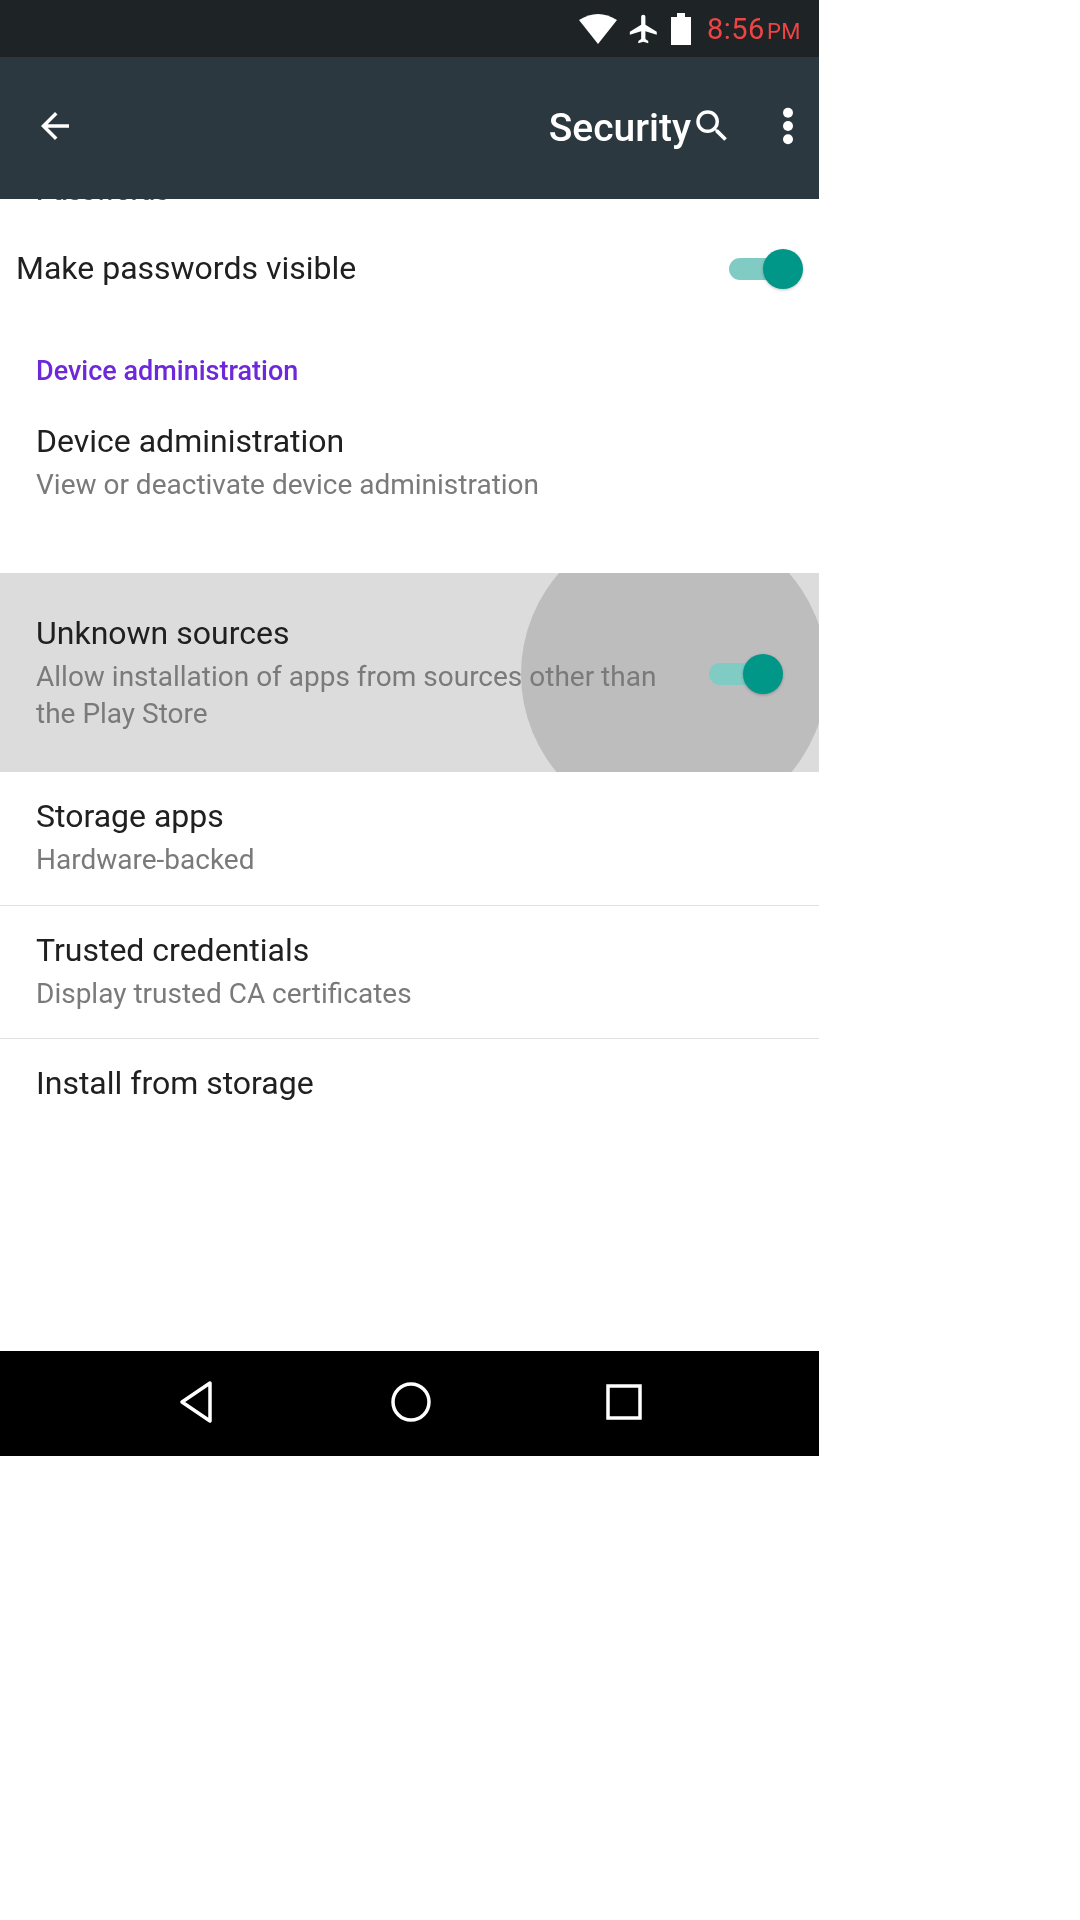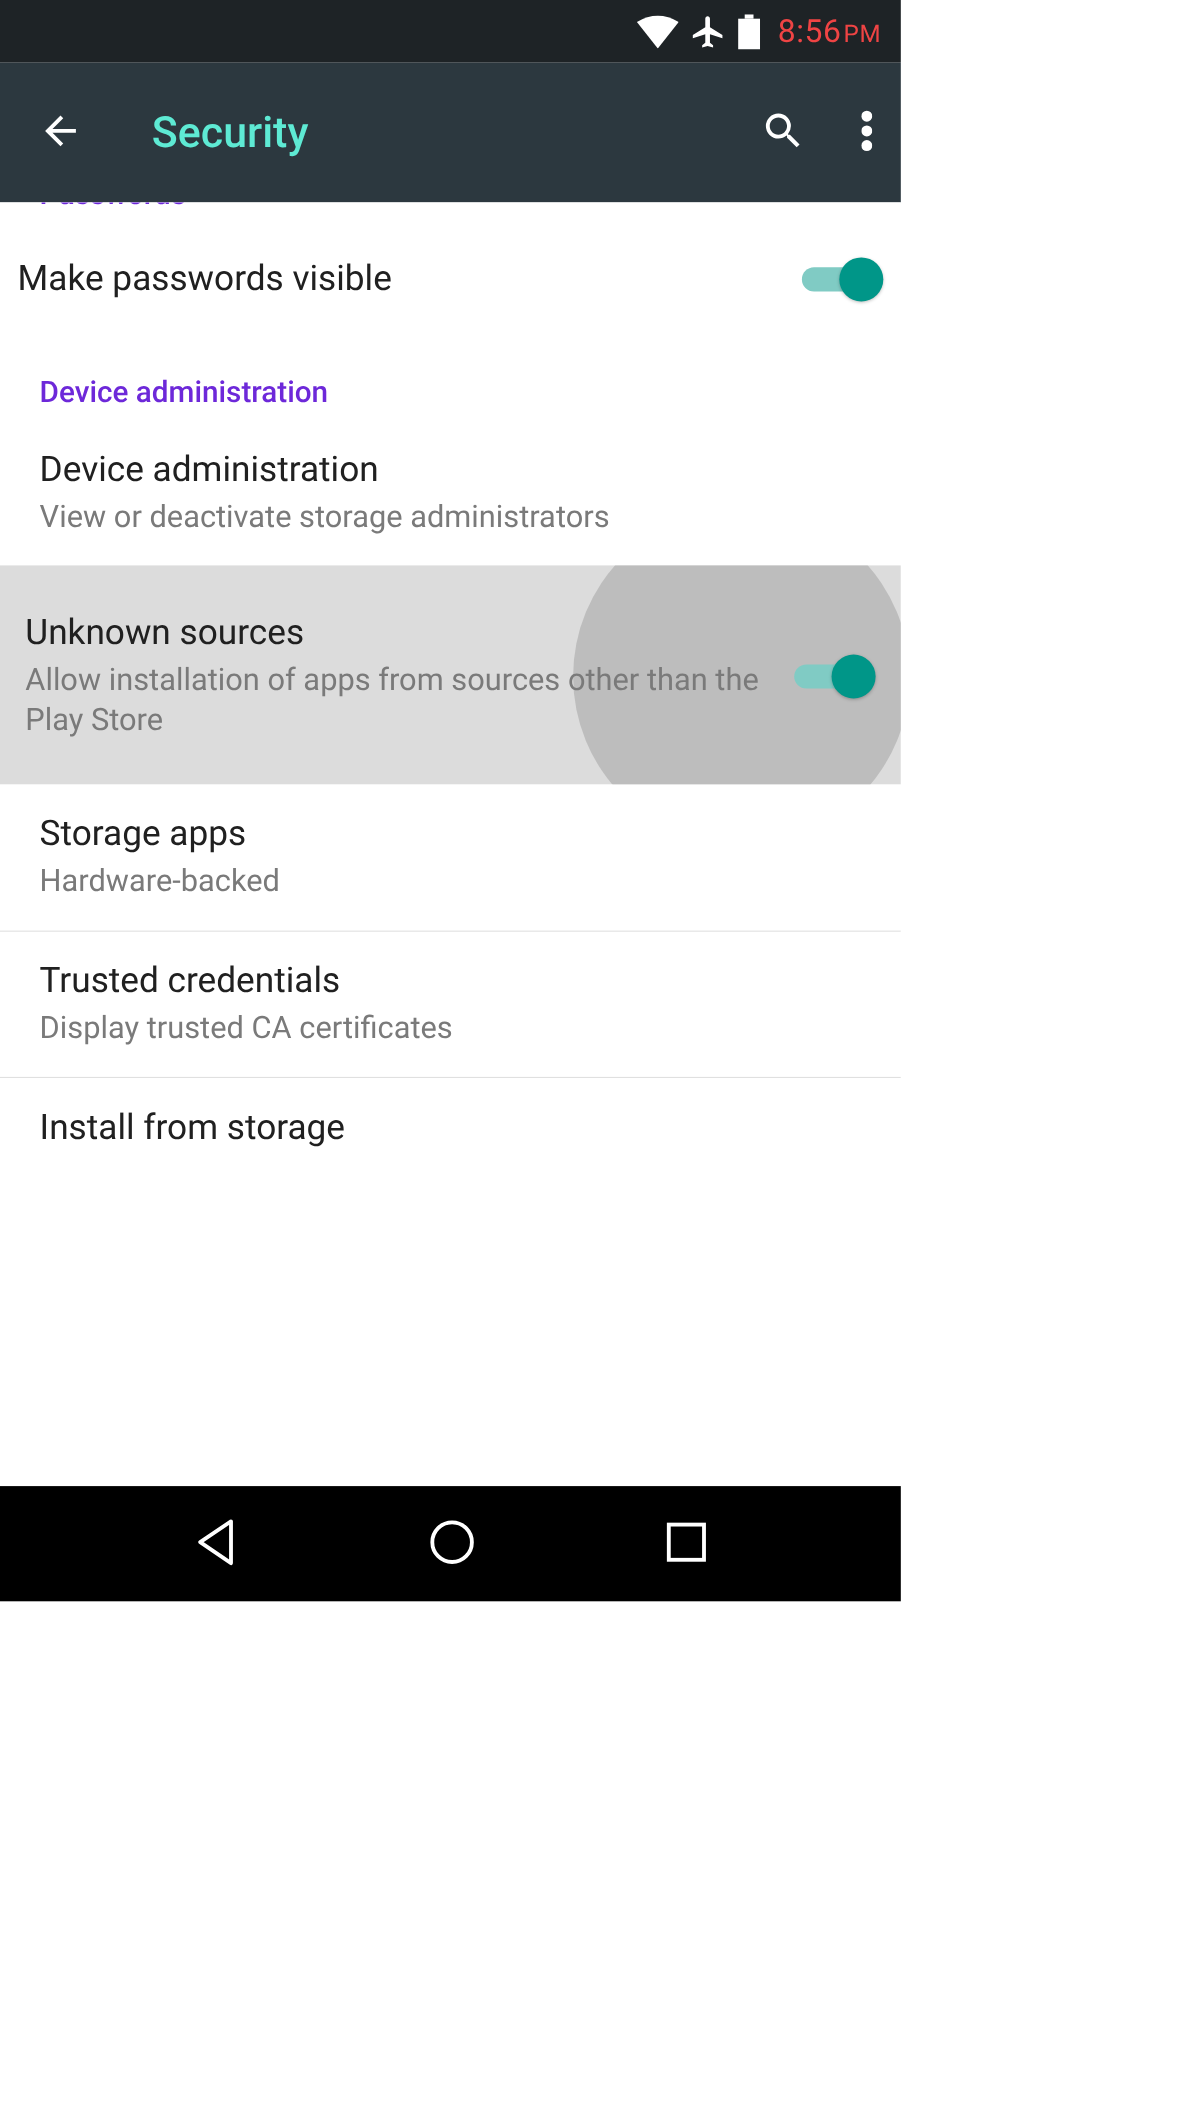--- a/index.html
+++ b/index.html
@@ -36,26 +36,27 @@
       letter-spacing: 0.5px;
       margin-left: 6px;
     }
     .status-bar .time .ampm {
       font-size: 22px;
       margin-left: 2px;
     }
     
     
     .app-bar {
-      height: 127px;
+      height: 142px;
       background: #2c383f;
       display: flex;
       align-items: center;
       padding: 0 26px 0 34px;
-      color: #5eead4;
+      color: #ffffff;
+      text-align: right;
     }
     .app-bar .back-icon {
       margin-right: 62px;
     }
     .app-bar .title {
       font-size: 39px;
       font-weight: 500;
       flex: 1;
     }
     .app-bar .search-icon {
@@ -124,21 +125,22 @@
       height: 40px;
       background: #009688;
       border-radius: 50%;
       box-shadow: 0 1px 3px rgba(0,0,0,0.25);
     }
     
     
     .setting-row.highlighted {
       background: #dcdcdc;
       overflow: hidden;
-      padding: 40px 23px;
+      padding: 40px 36px;
+      margin-top: 44px;
     }
     .setting-row.highlighted::after {
       content: "";
       position: absolute;
       width: 306px;
       height: 306px;
       background: #bdbdbd;
       border-radius: 50%;
       right: -8px;
       top: -52px;
@@ -228,21 +230,21 @@
       <div class="track"></div>
       <div class="thumb"></div>
     </div>
   </div>
 
   <div class="section-header">Device administration</div>
 
   <div class="setting-row with-sub">
     <div class="setting-text">
       <div class="setting-title">Device administration</div>
-      <div class="setting-sub">View or deactivate storage administrators</div>
+      <div class="setting-sub">View or deactivate device administration</div>
     </div>
   </div>
 
   <div class="setting-row with-sub highlighted">
     <div class="setting-text">
       <div class="setting-title">Unknown sources</div>
       <div class="setting-sub">Allow installation of apps from sources other than the Play Store</div>
     </div>
     <div class="switch">
       <div class="track"></div>

